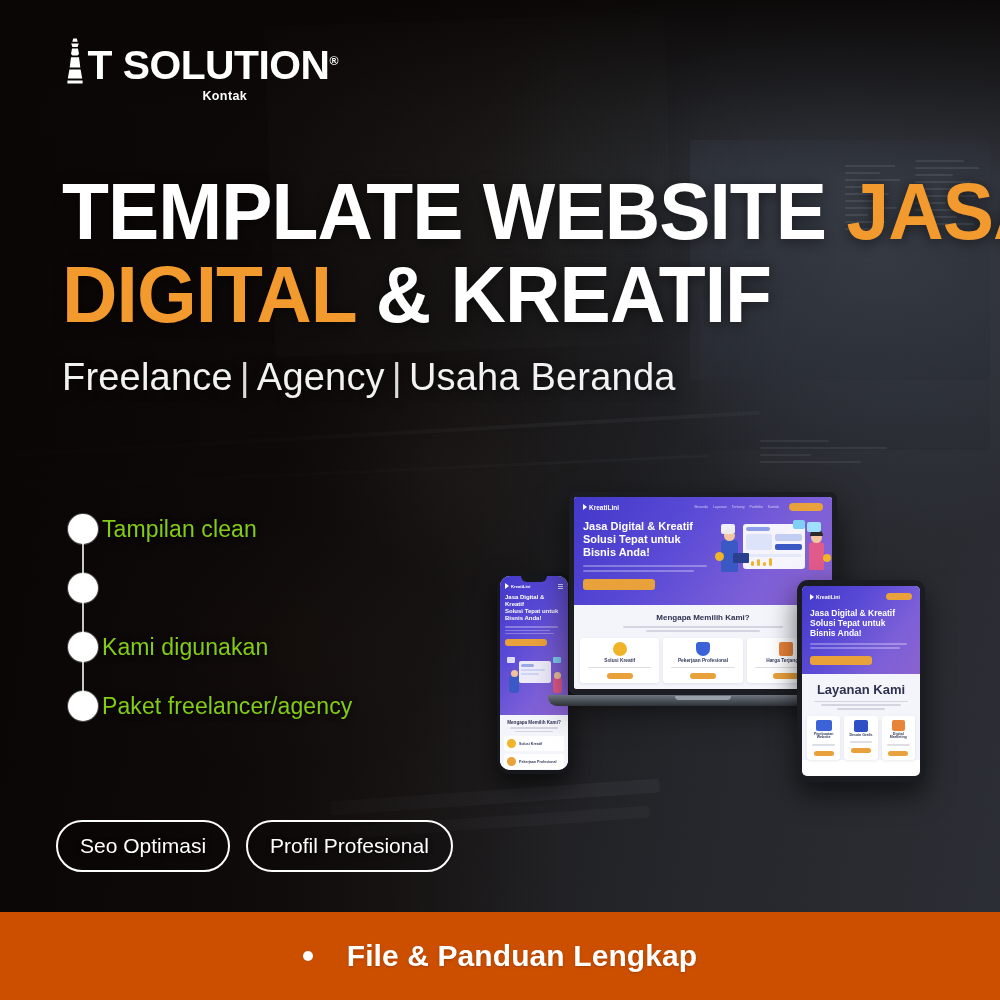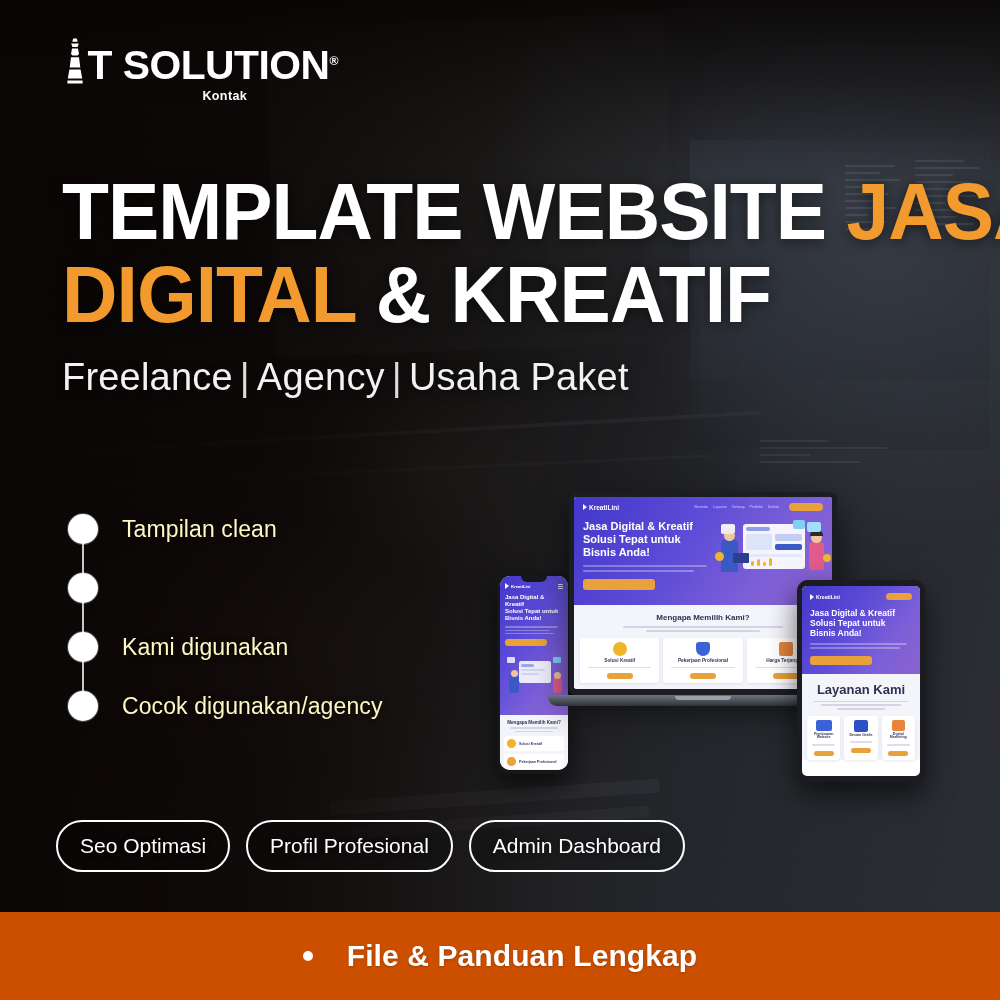--- a/index.html
+++ b/index.html
@@ -97,21 +97,21 @@
   .brow {
     position:relative; display:flex; align-items:center;
     height:58px; margin-bottom:1px;
   }
   .bdot {
     width:30px; height:30px; border-radius:50%;
     background:#ffffff; flex:0 0 30px; z-index:2;
     box-shadow:0 0 0 1px rgba(255,255,255,.25);
   }
   .btext {
-    margin-left:24px; font-size:23px; color:#fef9c3;
+    margin-left:4px; font-size:23px; color:#84cc16;
     letter-spacing:.1px; text-shadow:0 1px 6px rgba(0,0,0,.7);
   }
 
   
   .pills {
     position:absolute; left:56px; top:820px; width:900px;
     display:flex; gap:16px; align-items:center;
   }
   .pill {
     border:2px solid #ffffff; border-radius:30px;
@@ -269,40 +269,40 @@
 <div class="headline">
   <div class="h-line">
     <span>TEMPLATE WEBSITE</span>
     <span class="accent">JASA</span>
   </div>
   <div class="h-line h-line2">
     <span class="accent">DIGITAL</span>
     <span>&amp; KREATIF</span>
   </div>
   <div class="sub-line">
-    <span>Freelance</span><span class="sub-sep">|</span><span>Agency</span><span class="sub-sep">|</span><span>Usaha Paket</span>
+    <span>Freelance</span><span class="sub-sep">|</span><span>Agency</span><span class="sub-sep">|</span><span>Usaha Beranda</span>
   </div>
 </div>
 
 <div class="bullets">
   <div class="bline"></div>
   <div class="brow">
     <div class="bdot"></div>
     <div class="btext">Tampilan clean</div>
   </div>
   <div class="brow">
     <div class="bdot"></div>
   </div>
   <div class="brow">
     <div class="bdot"></div>
     <div class="btext">Kami digunakan</div>
   </div>
   <div class="brow">
     <div class="bdot"></div>
-    <div class="btext">Cocok digunakan/agency</div>
+    <div class="btext">Paket freelancer/agency</div>
   </div>
 </div>
 
 <div class="devices">
 
   <div class="phone">
     <div class="ph-frame">
       <div class="ph-screen">
         <div class="ph-notch"></div>
         <div class="hero-grad" style="padding:7px 5px 6px;position:relative;">
@@ -501,19 +501,18 @@
           </div>
         </div>
       </div>
     </div>
   </div>
 </div>
 
 <div class="pills">
   <div class="pill">Seo Optimasi</div>
   <div class="pill">Profil Profesional</div>
-  <div class="pill">Admin Dashboard</div>
 </div>
 
 <div class="footer">
   <div class="fdot"></div>
   <div class="ftext">File &amp; Panduan Lengkap</div>
 </div>
 
 </body></html>

